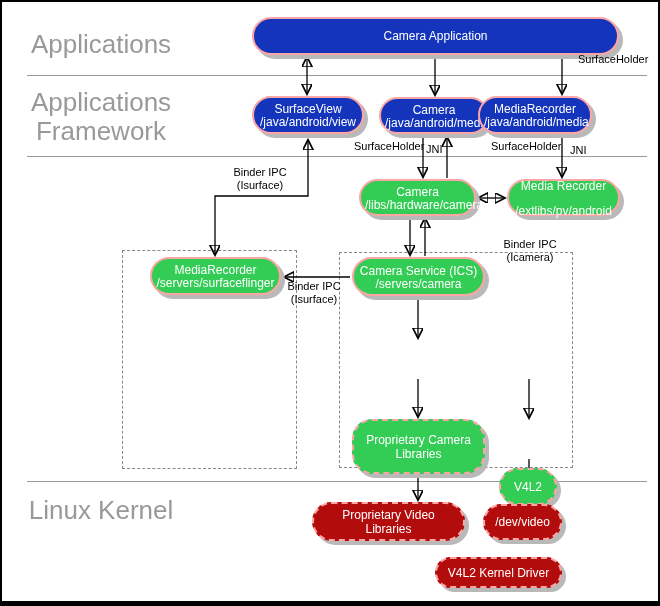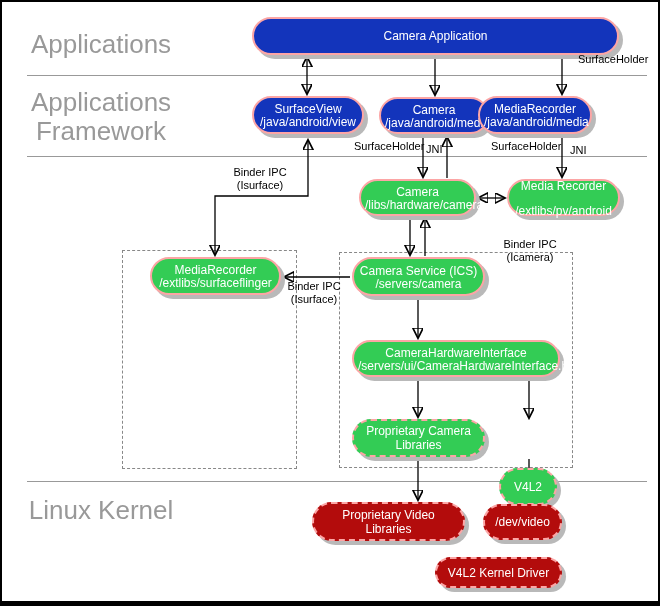--- a/index.html
+++ b/index.html
@@ -93,31 +93,27 @@
   <div class="box green" style="left:357px;top:177px;width:117px;height:37px;">
     <div class="t">Camera</div>
     <div class="s">/libs/hardware/camera</div>
   </div>
   <div class="box green" style="left:505px;top:177px;width:113px;height:37px;gap:12px;">
     <div class="t">Media Recorder</div>
     <div class="s">/extlibs/pv/android</div>
   </div>
   <div class="box green" style="left:148px;top:255px;width:131px;height:38px;">
     <div class="t">MediaRecorder</div>
-    <div class="s">/extlibs/surfaceflinger</div>
+    <div class="s">/servers/surfaceflinger</div>
   </div>
   <div class="box green" style="left:350px;top:255px;width:133px;height:39px;">
     <div class="t">Camera Service (ICS)</div>
     <div class="s">/servers/camera</div>
   </div>
-  <div class="box green" style="left:350px;top:338px;width:208px;height:37px;">
-    <div class="t">CameraHardwareInterface</div>
-    <div class="s">/servers/ui/CameraHardwareInterface.h</div>
-  </div>
-  <div class="box green dashed-border" style="left:350px;top:417px;width:133px;height:38px;align-items:center;">
+  <div class="box green dashed-border" style="left:350px;top:417px;width:133px;height:55px;align-items:center;">
     <div class="t">Proprietary Camera Libraries</div>
   </div>
   <div class="box green dashed-border" style="left:497px;top:418px;width:58px;height:37px;margin-top:48px;">
     <div class="t">V4L2</div>
   </div>
 
   <div class="box red dashed-border" style="left:481px;top:502px;width:79px;height:36px;">
     <div class="t">/dev/video</div>
   </div>
   <div class="box red dashed-border" style="left:310px;top:500px;width:153px;height:39px;">

